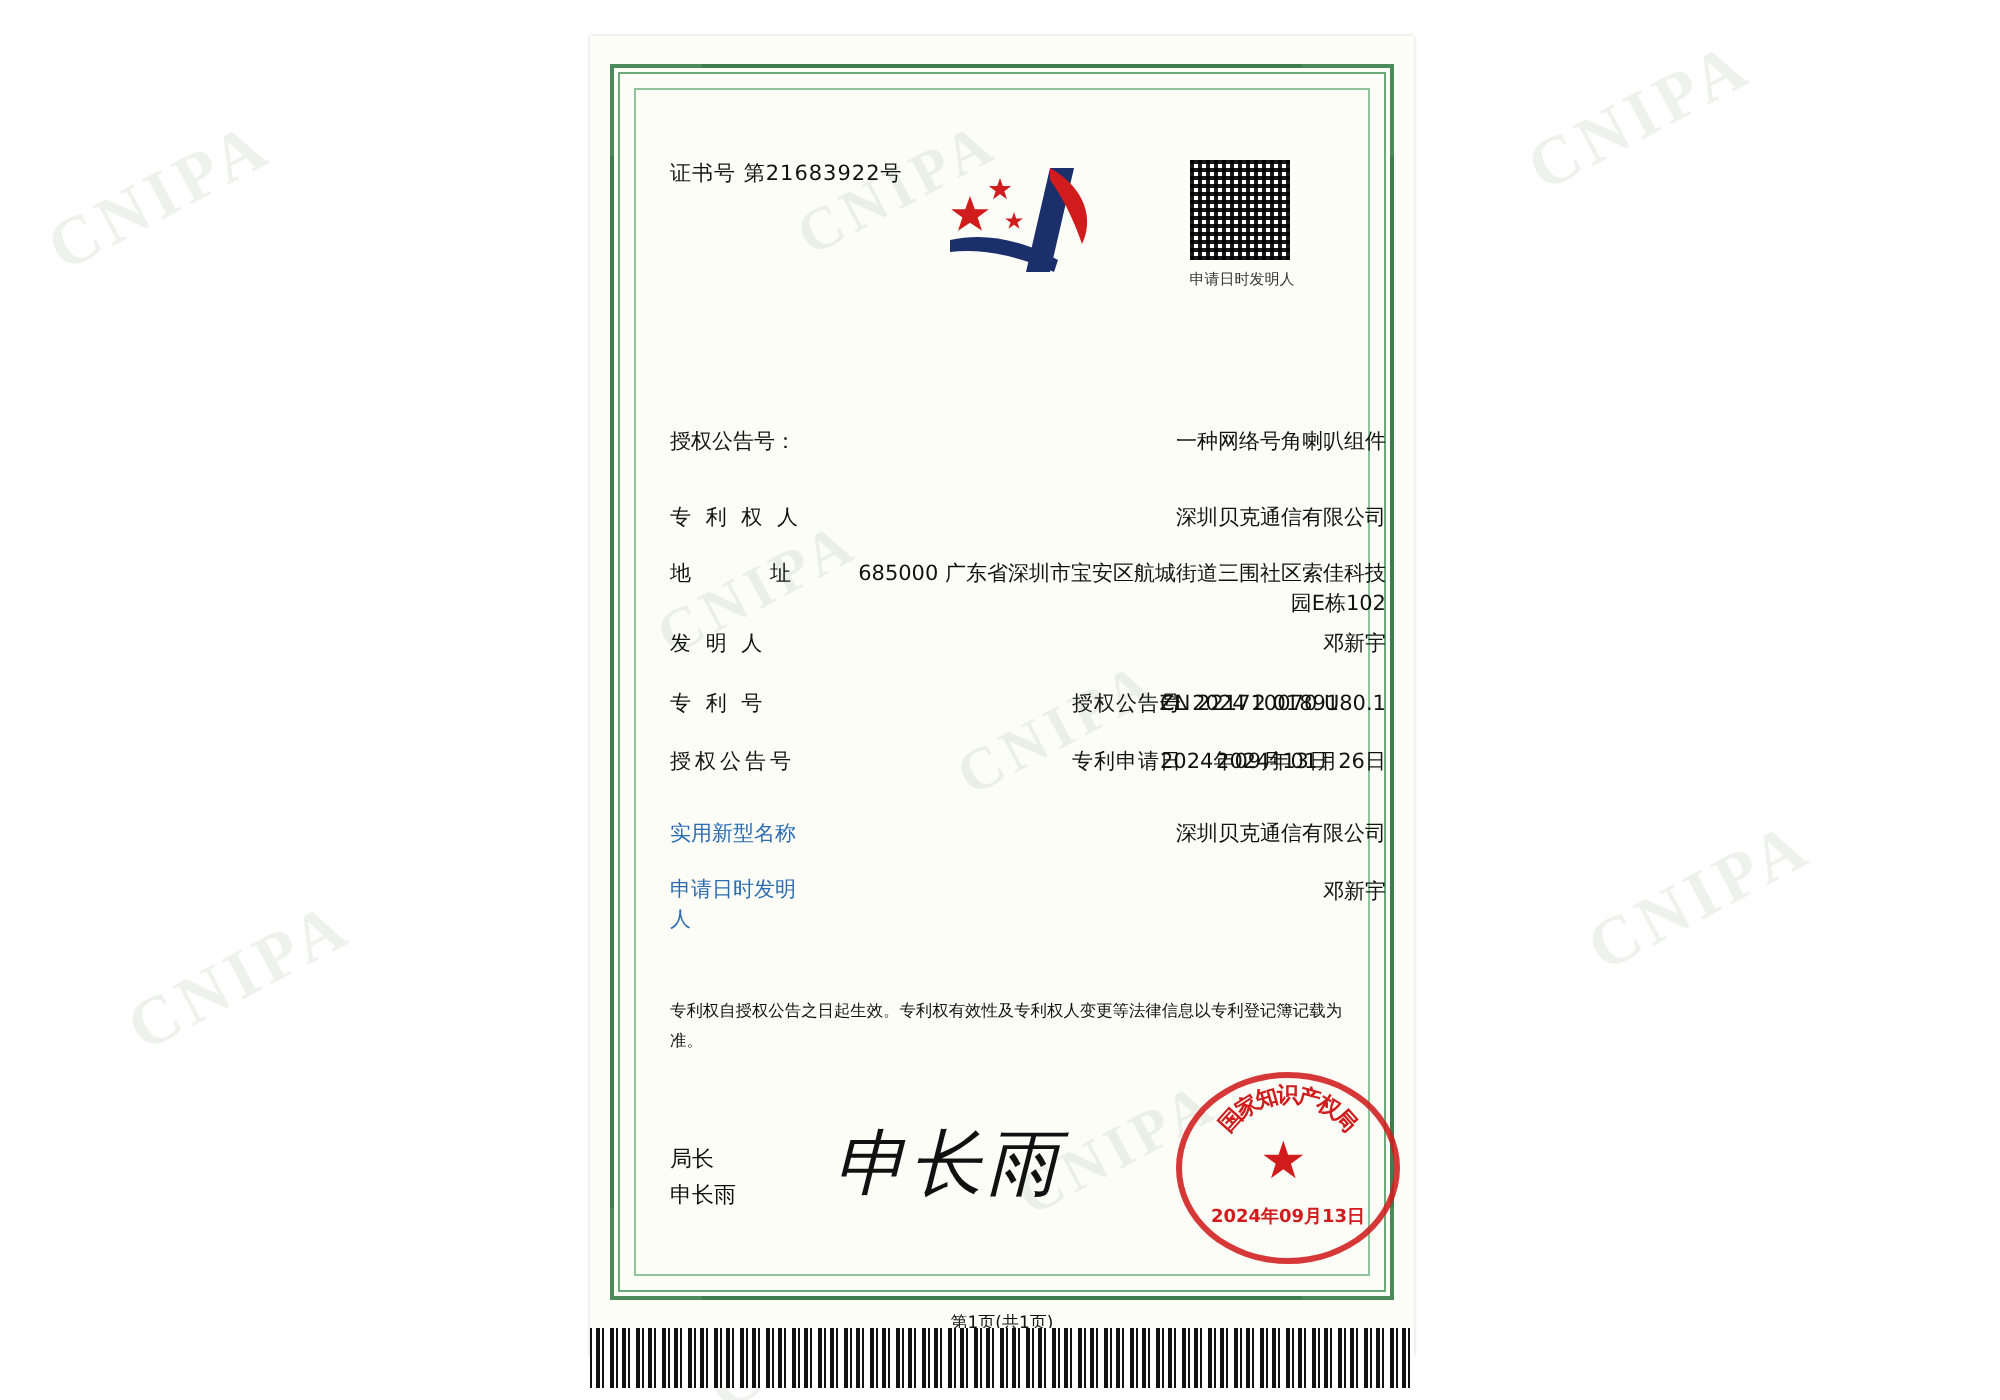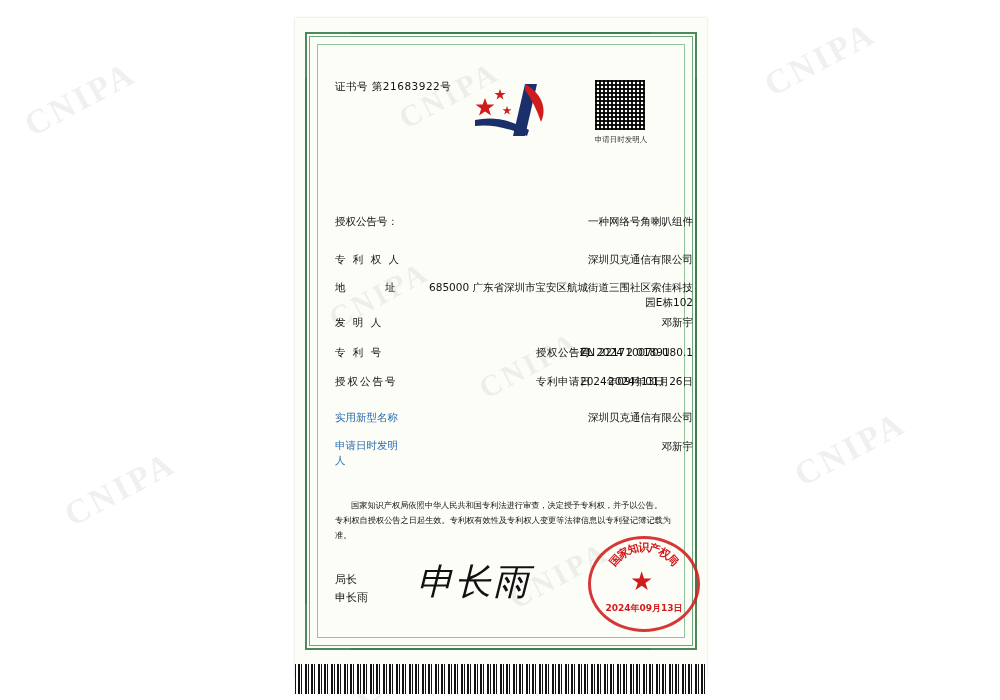--- a/index.html
+++ b/index.html
@@ -351,21 +351,20 @@
       <span class="f-label blue" style="letter-spacing:0px;">实用新型名称</span>
       <span class="f-value">深圳贝克通信有限公司</span>
     </div>
 
     <div class="field" style="top:421px; width:372px;">
       <span class="f-label blue" style="letter-spacing:0px;font-family:Liberation Mono, monospace;">申请日时发明人</span>
       <span class="f-value">邓新宇</span>
     </div>
 
     <div class="para">
-      <span class="indent">国家知识产权局依照中华人民共和国专利法进行审查，决定授予专利权，并予以公告。</span>
       <span>专利权自授权公告之日起生效。专利权有效性及专利权人变更等法律信息以专利登记簿记载为准。</span>
     </div>
 
     <div class="sig-label">
       <div>局长</div>
       <div>申长雨</div>
     </div>
     <div class="sig-hand">申长雨</div>
 
     <div class="seal">
@@ -376,17 +375,18 @@
         <span style="transform:rotate(-16deg)">知</span>
         <span style="transform:rotate(0deg)">识</span>
         <span style="transform:rotate(16deg)">产</span>
         <span style="transform:rotate(32deg)">权</span>
         <span style="transform:rotate(48deg)">局</span>
       </div>
       <div class="seal-star">★</div>
       <div class="seal-date">2024年09月13日</div>
     </div>
 
+    <div class="pagenum">第1页(共1页)</div>
   </div>
 
   <div class="barcode"></div>
 
 </div>
 
 </body></html>

